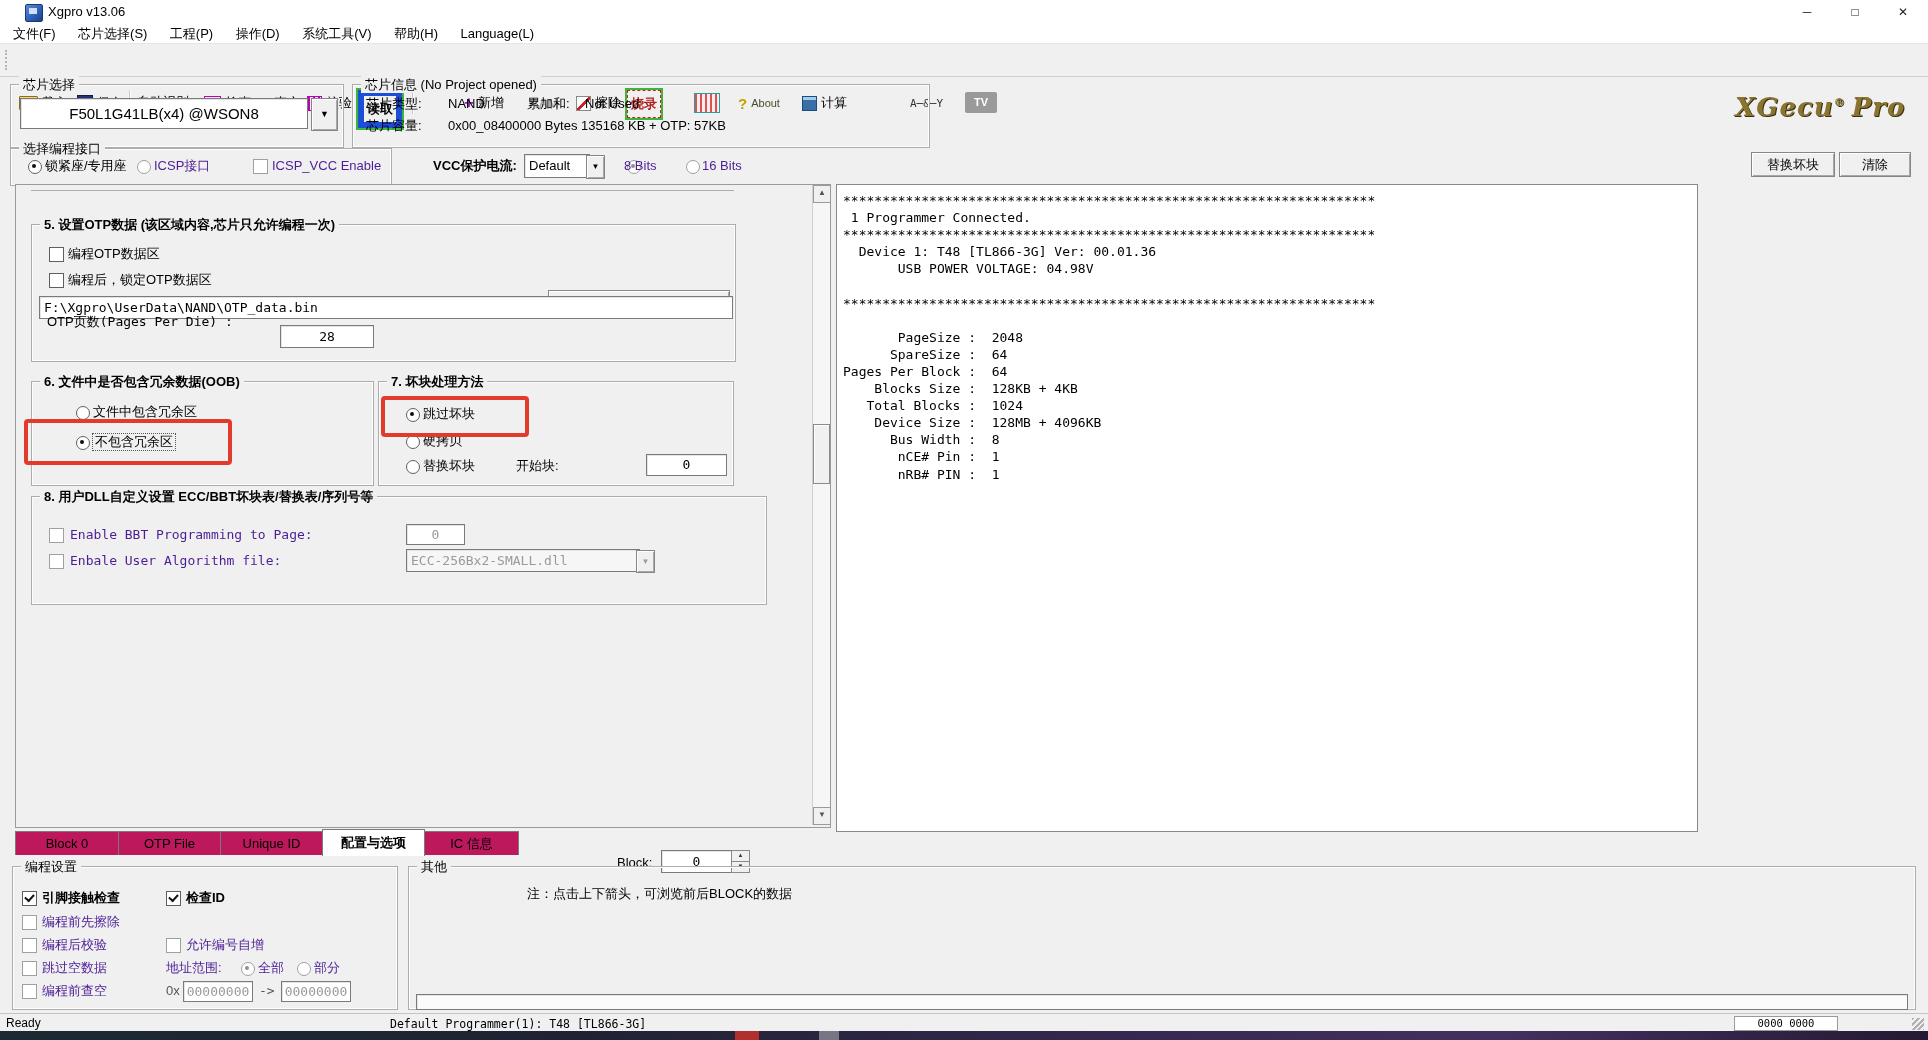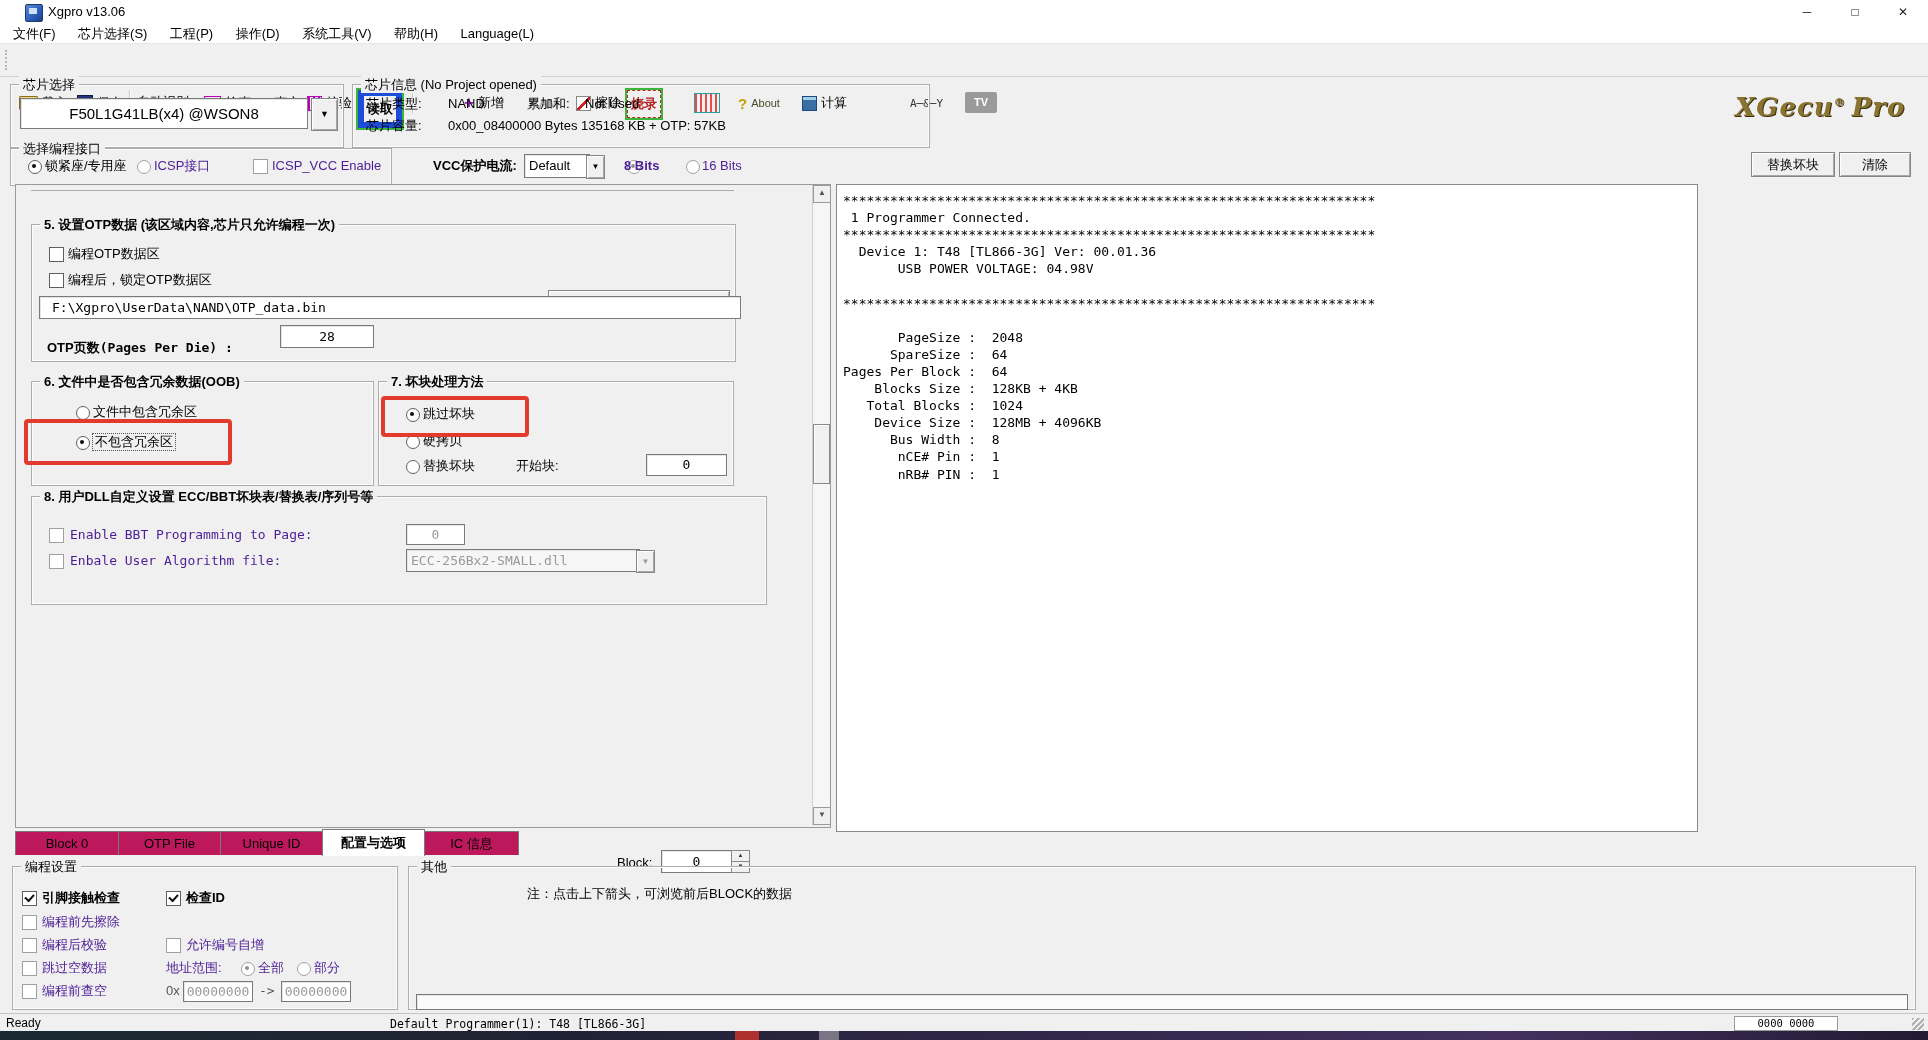--- a/index.html
+++ b/index.html
@@ -158,21 +158,21 @@
 <span class="lab dis-t" style="left:154px;top:158px;">ICSP接口</span>
 <span class="cbx dis" style="left:253px;top:159px;"></span>
 <span class="lab dis-t" style="left:272px;top:158px;">ICSP_VCC Enable</span>
 
 <span class="lab" style="left:433px;top:158px;font-weight:bold;">VCC保护电流:</span>
 <div class="fld" style="left:524px;top:154px;width:60px;height:22px;font-family:'Liberation Sans',sans-serif;line-height:22px;padding-left:4px;">
   <span>Default</span>
 </div>
 <div class="btn" style="left:586px;top:155px;width:17px;height:22px;line-height:22px;font-size:8px;">▼</div>
 <span class="rad dis on" style="left:627px;top:160px;"></span>
-<span class="lab dis-t" style="left:624px;top:158px;font-weight:bold;">8 Bits</span>
+<span class="lab dis-t" style="left:624px;top:158px;">8 Bits</span>
 <span class="rad dis" style="left:686px;top:160px;"></span>
 <span class="lab dis-t" style="left:702px;top:158px;">16 Bits</span>
 
 <div class="btn" style="left:1751px;top:152px;width:82px;height:23px;line-height:23px;">
   <span>替换坏块</span>
 </div>
 <div class="btn" style="left:1839px;top:152px;width:70px;height:23px;line-height:23px;">
   <span>清除</span>
 </div>
 
@@ -189,24 +189,24 @@
 <div class="gb" style="left:31px;top:224px;width:703px;height:136px;">
   <span class="lg bold">5. 设置OTP数据 (该区域内容,芯片只允许编程一次)</span>
 </div>
 <span class="cbx" style="left:49px;top:247px;"></span>
 <span class="lab" style="left:68px;top:246px;">编程OTP数据区</span>
 <span class="cbx" style="left:49px;top:273px;"></span>
 <span class="lab" style="left:68px;top:272px;">编程后，锁定OTP数据区</span>
 <div class="btn" style="left:548px;top:266px;width:180px;height:26px;line-height:26px;margin-top:24px;">
   <span>选择OTP数据文件</span>
 </div>
-<div class="fld" style="left:39px;top:296px;width:688px;height:21px;line-height:21px;padding-left:12px;">
+<div class="fld" style="left:39px;top:296px;width:688px;height:21px;line-height:21px;padding-left:4px;">
   <span>F:\Xgpro\UserData\NAND\OTP_data.bin</span>
 </div>
-<span class="lab" style="left:47px;top:340px;font-weight:bold;">
+<span class="lab" style="left:47px;top:314px;">
   <span>OTP页数</span><span class="mono">(Pages Per Die) :</span>
 </span>
 <div class="fld" style="left:280px;top:325px;width:92px;height:21px;line-height:21px;text-align:center;">
   <span>28</span>
 </div>
 
 <div class="gb" style="left:31px;top:381px;width:341px;height:103px;">
   <span class="lg bold">6. 文件中是否包含冗余数据(OOB)</span>
 </div>
 <span class="rad" style="left:76px;top:406px;"></span>

